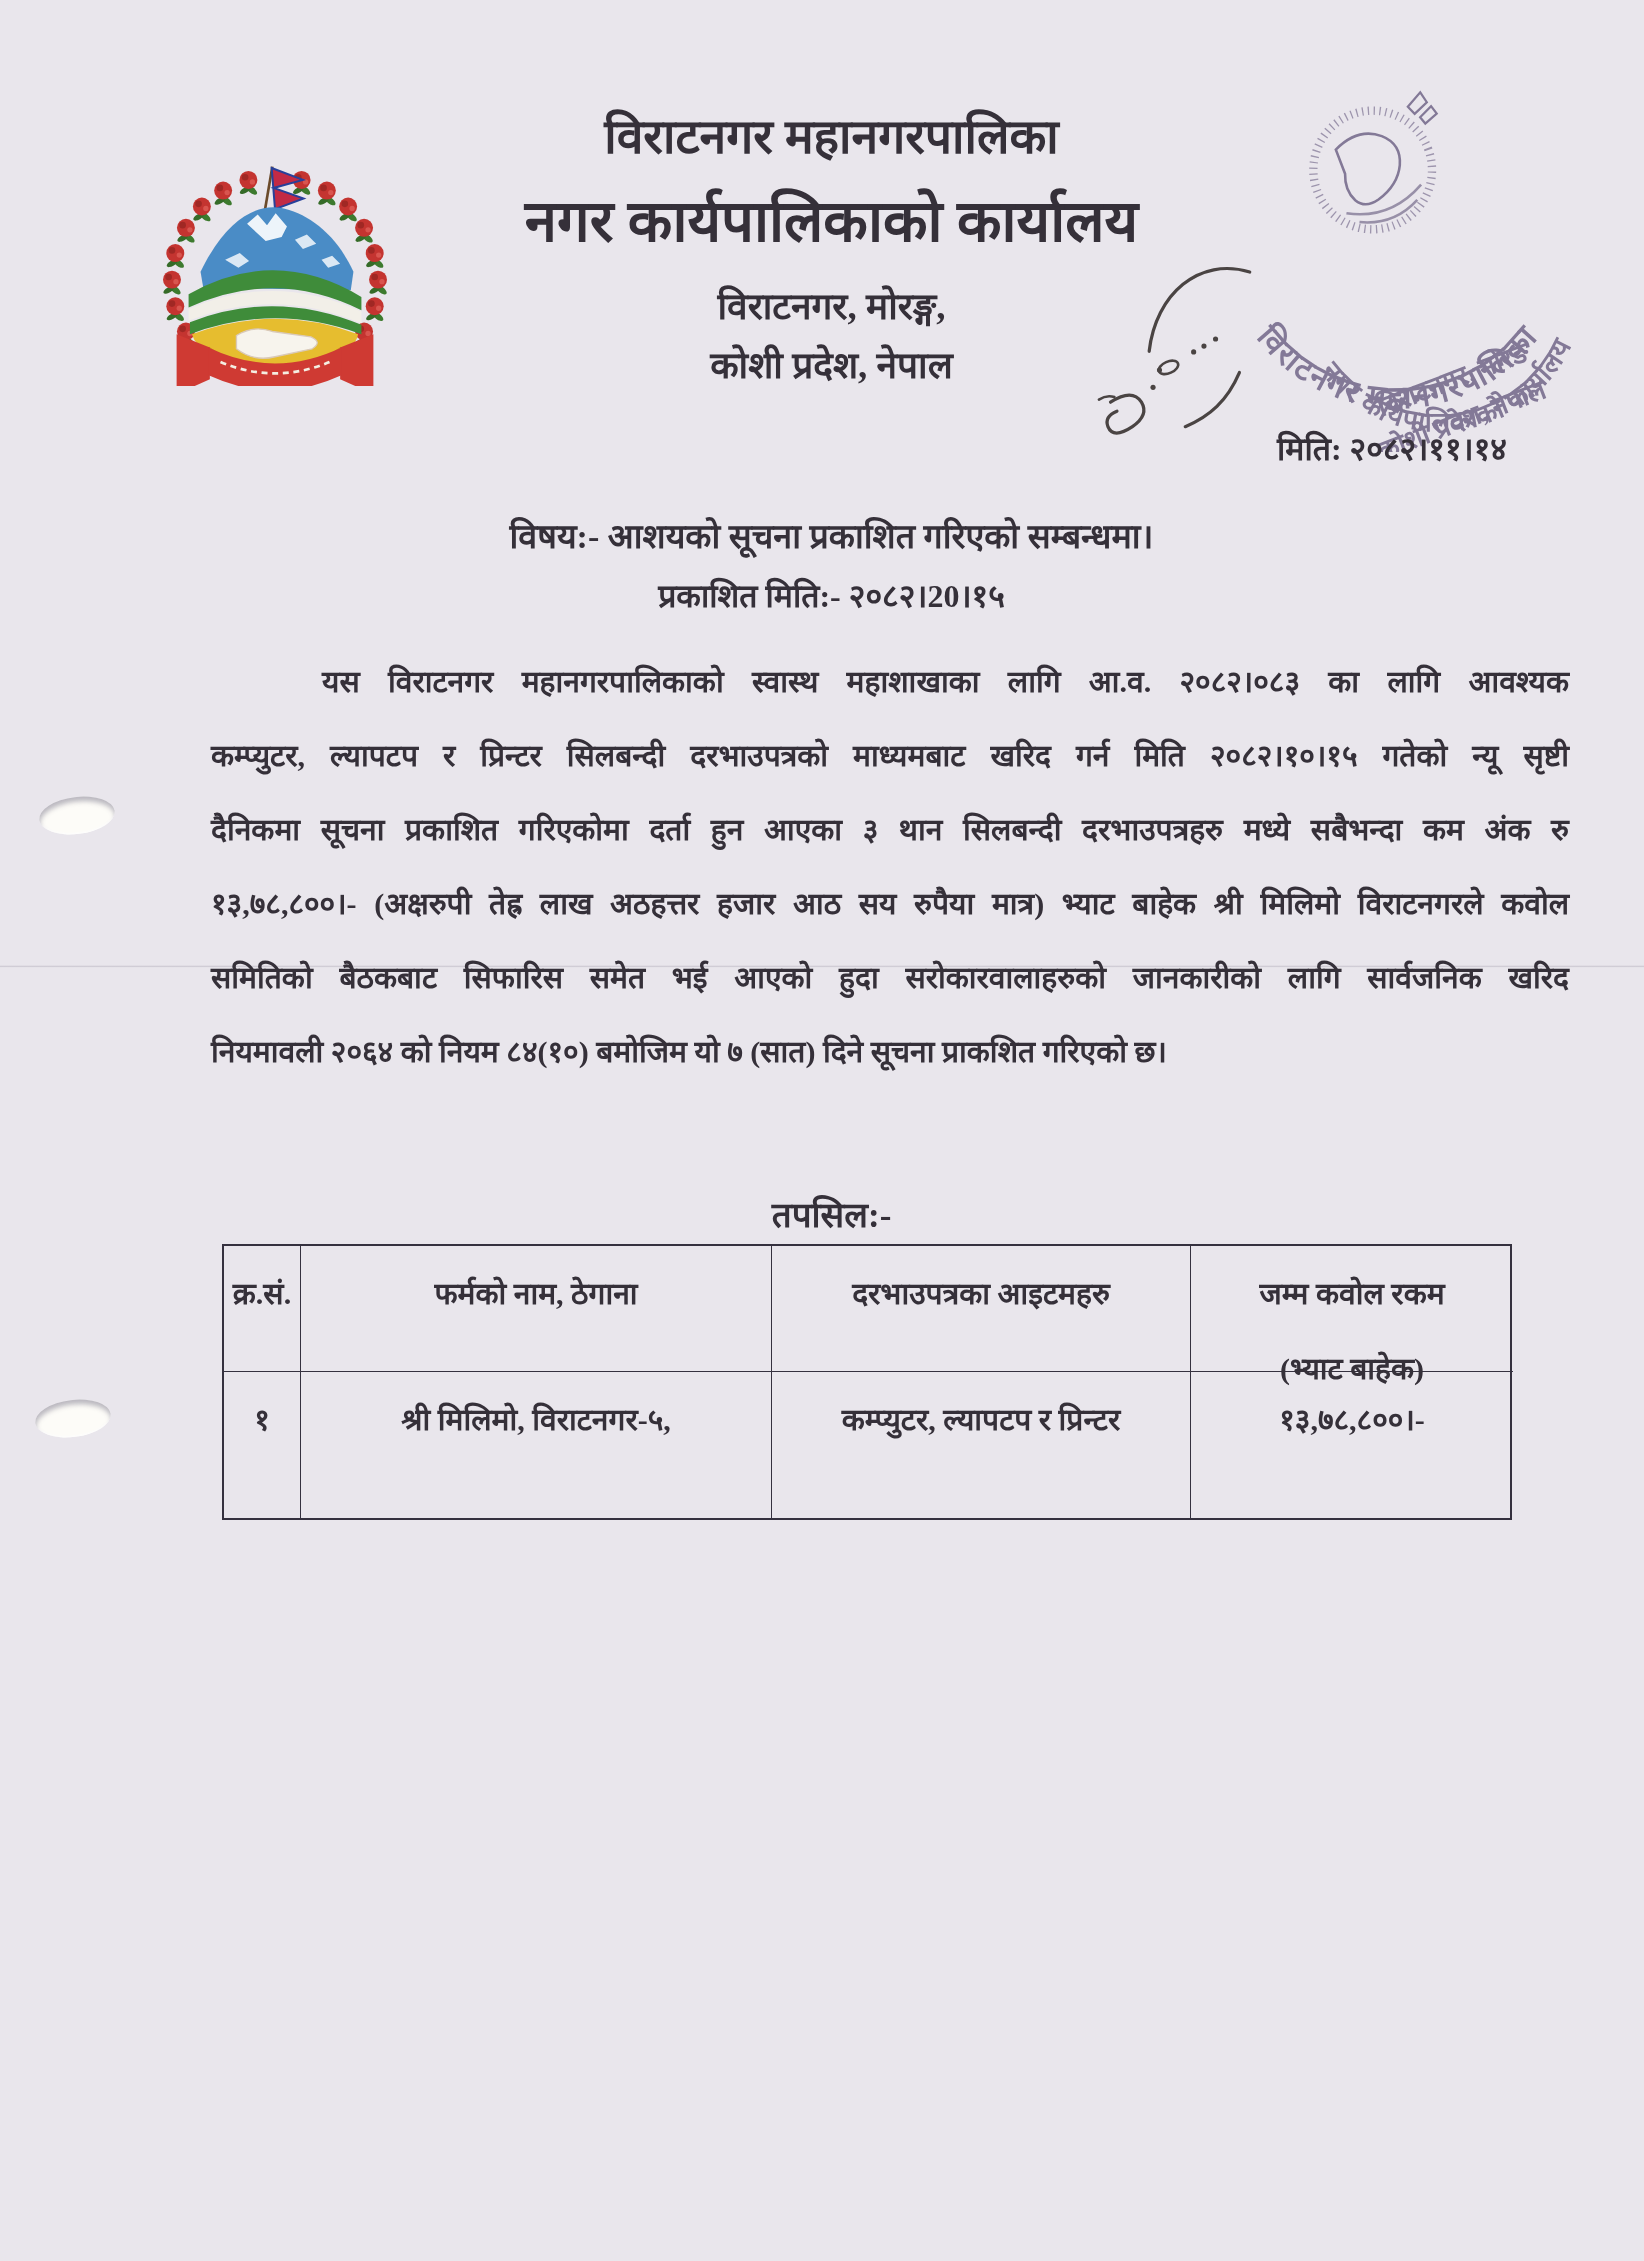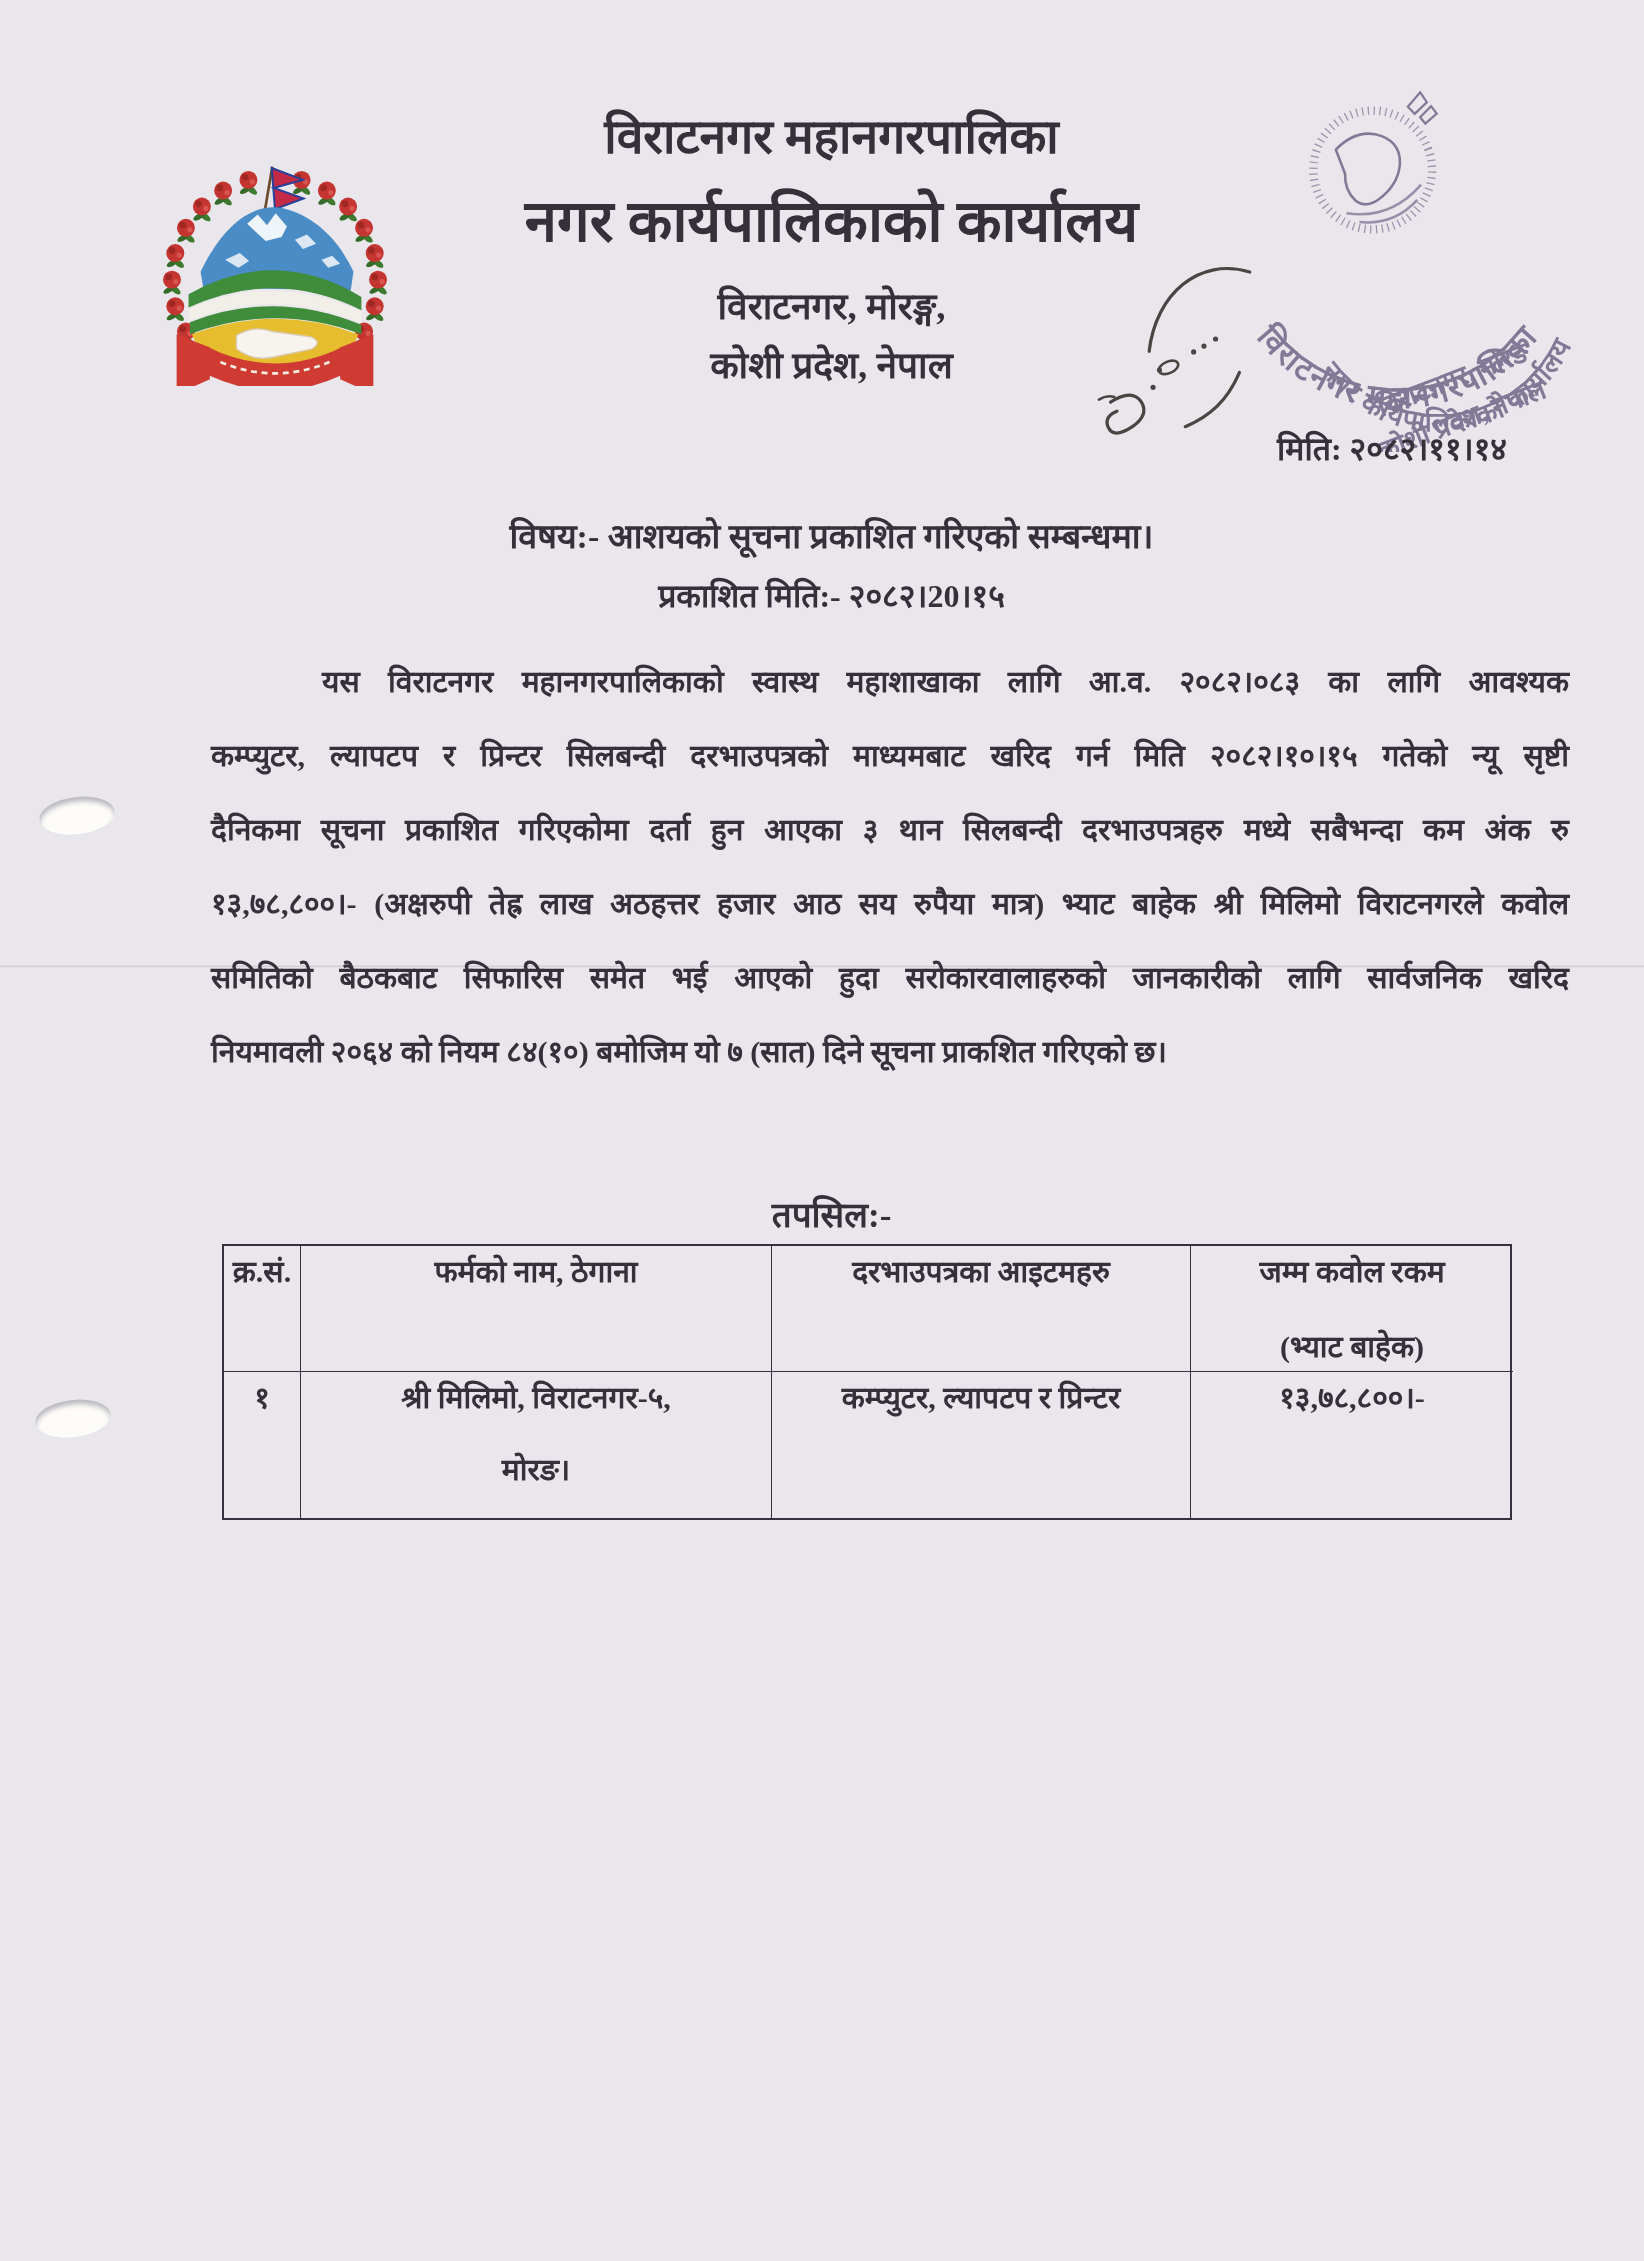--- a/index.html
+++ b/index.html
@@ -44,21 +44,21 @@
 
   .schedule-heading{top:1190px;font-size:35px;font-weight:700;}
 
   
   .sched-table{
     position:absolute;left:222px;top:1244px;width:1290px;
     display:grid;grid-template-columns:77px 471px 419px 322px;
     border:2.6px solid #35313f;box-sizing:border-box;
     font-size:30px;font-weight:700;
   }
-  .cell{border-right:1.9px solid #35313f;box-sizing:border-box;text-align:center;padding-top:4px;}
+  .cell{border-right:1.9px solid #35313f;box-sizing:border-box;text-align:center;padding-top:26px;}
   .cell.last{border-right:none;}
   .hrow{border-bottom:1.9px solid #35313f;height:126px;}
   .drow{height:146px;}
   .note-line{margin-top:34px;}
   .firm2{margin-top:31px;}
 
   .logo{position:absolute;left:162px;top:160px;width:226px;height:226px;}
   .stamp{position:absolute;left:1212px;top:59px;width:387px;height:393px;opacity:.92;}
   .scribble{position:absolute;left:1077px;top:232px;width:232px;height:245px;}
 </style>
@@ -199,20 +199,19 @@
     <div class="cell hrow">फर्मको नाम, ठेगाना</div>
     <div class="cell hrow">दरभाउपत्रका आइटमहरु</div>
     <div class="cell hrow last">
       <div>जम्म कवोल रकम</div>
       <div class="note-line">(भ्याट बाहेक)</div>
     </div>
 
     <div class="cell drow">१</div>
     <div class="cell drow">
       <div>श्री मिलिमो, विराटनगर-५,</div>
-      <div class="firm2">मोरङ।</div>
     </div>
     <div class="cell drow">कम्प्युटर, ल्यापटप र प्रिन्टर</div>
     <div class="cell drow last">१३,७८,८००।-</div>
   </div>
 
 </div>
 
 
 </body></html>

